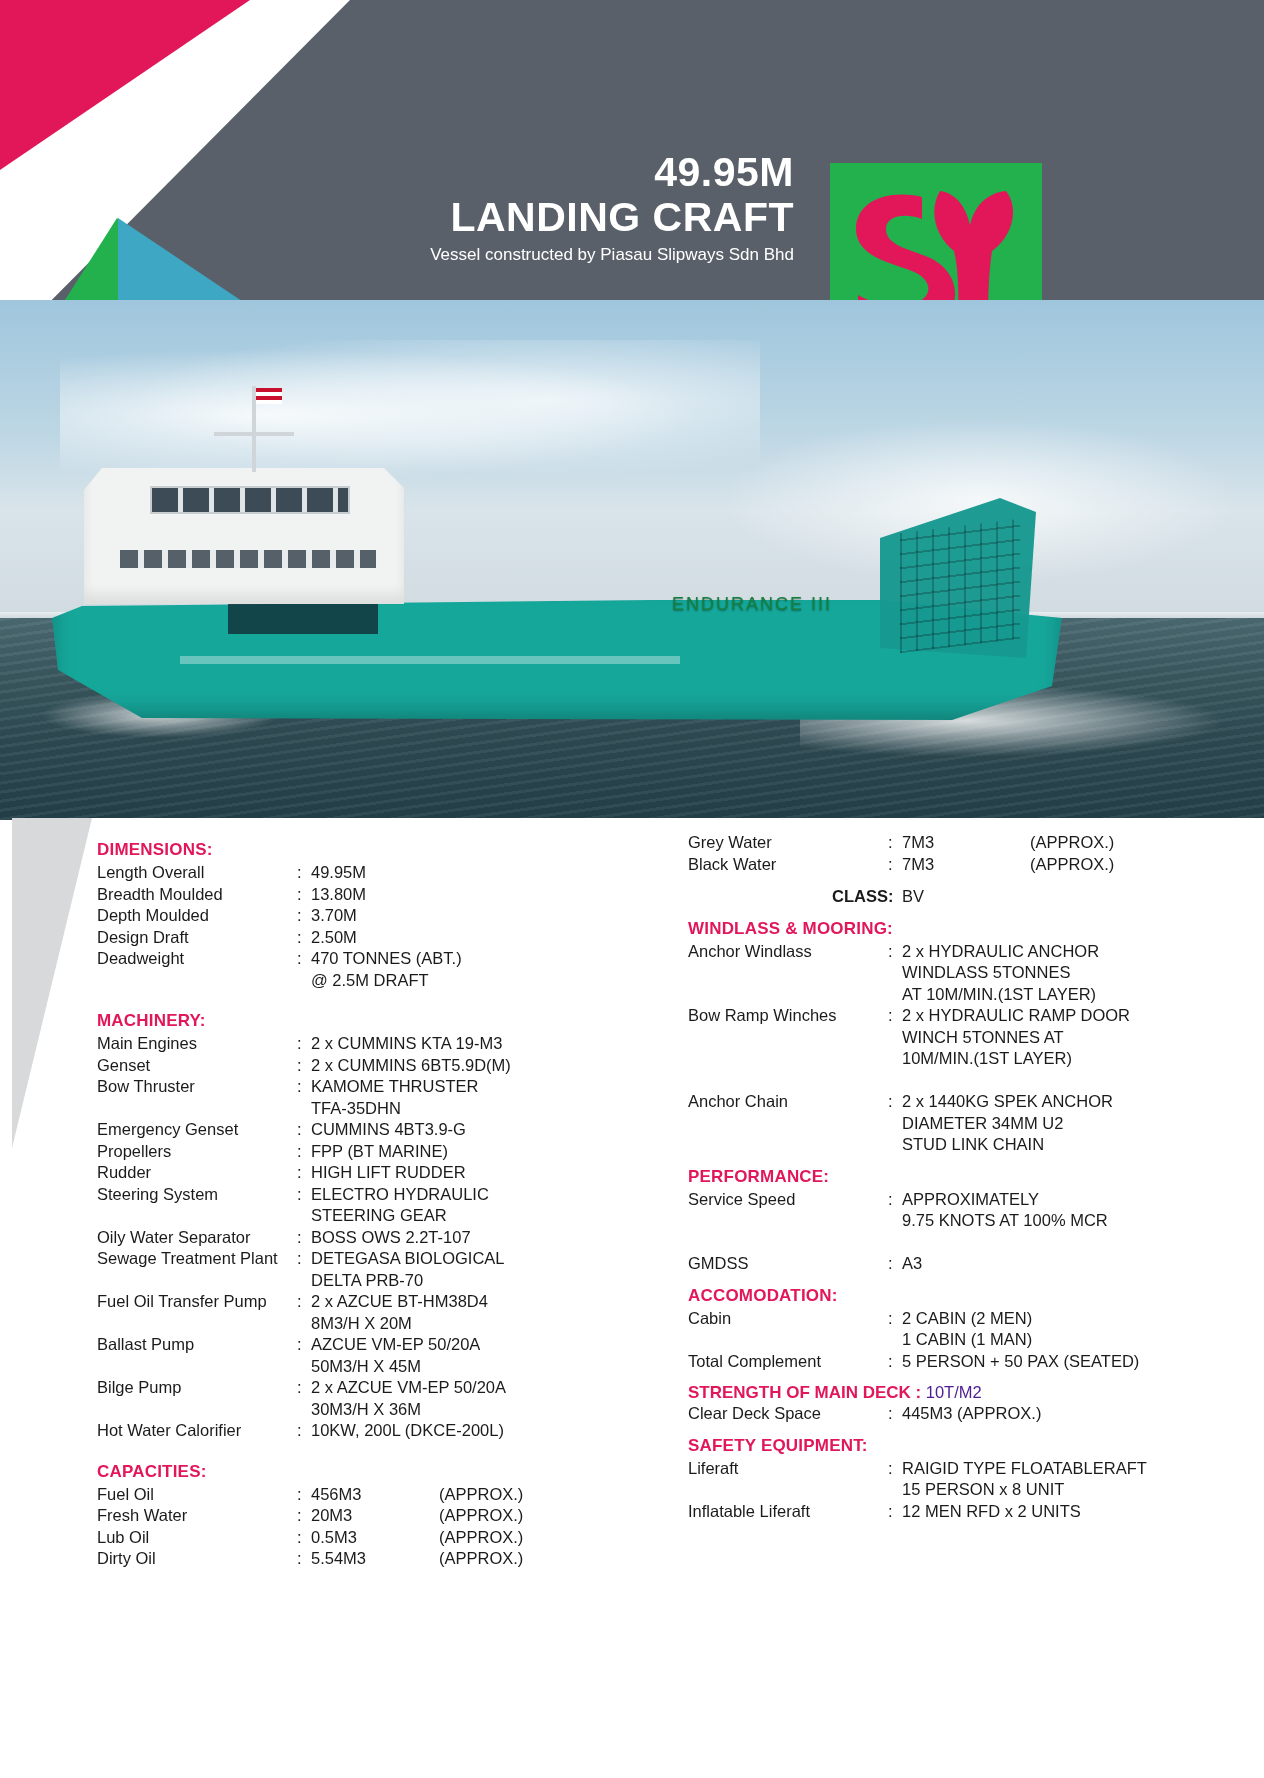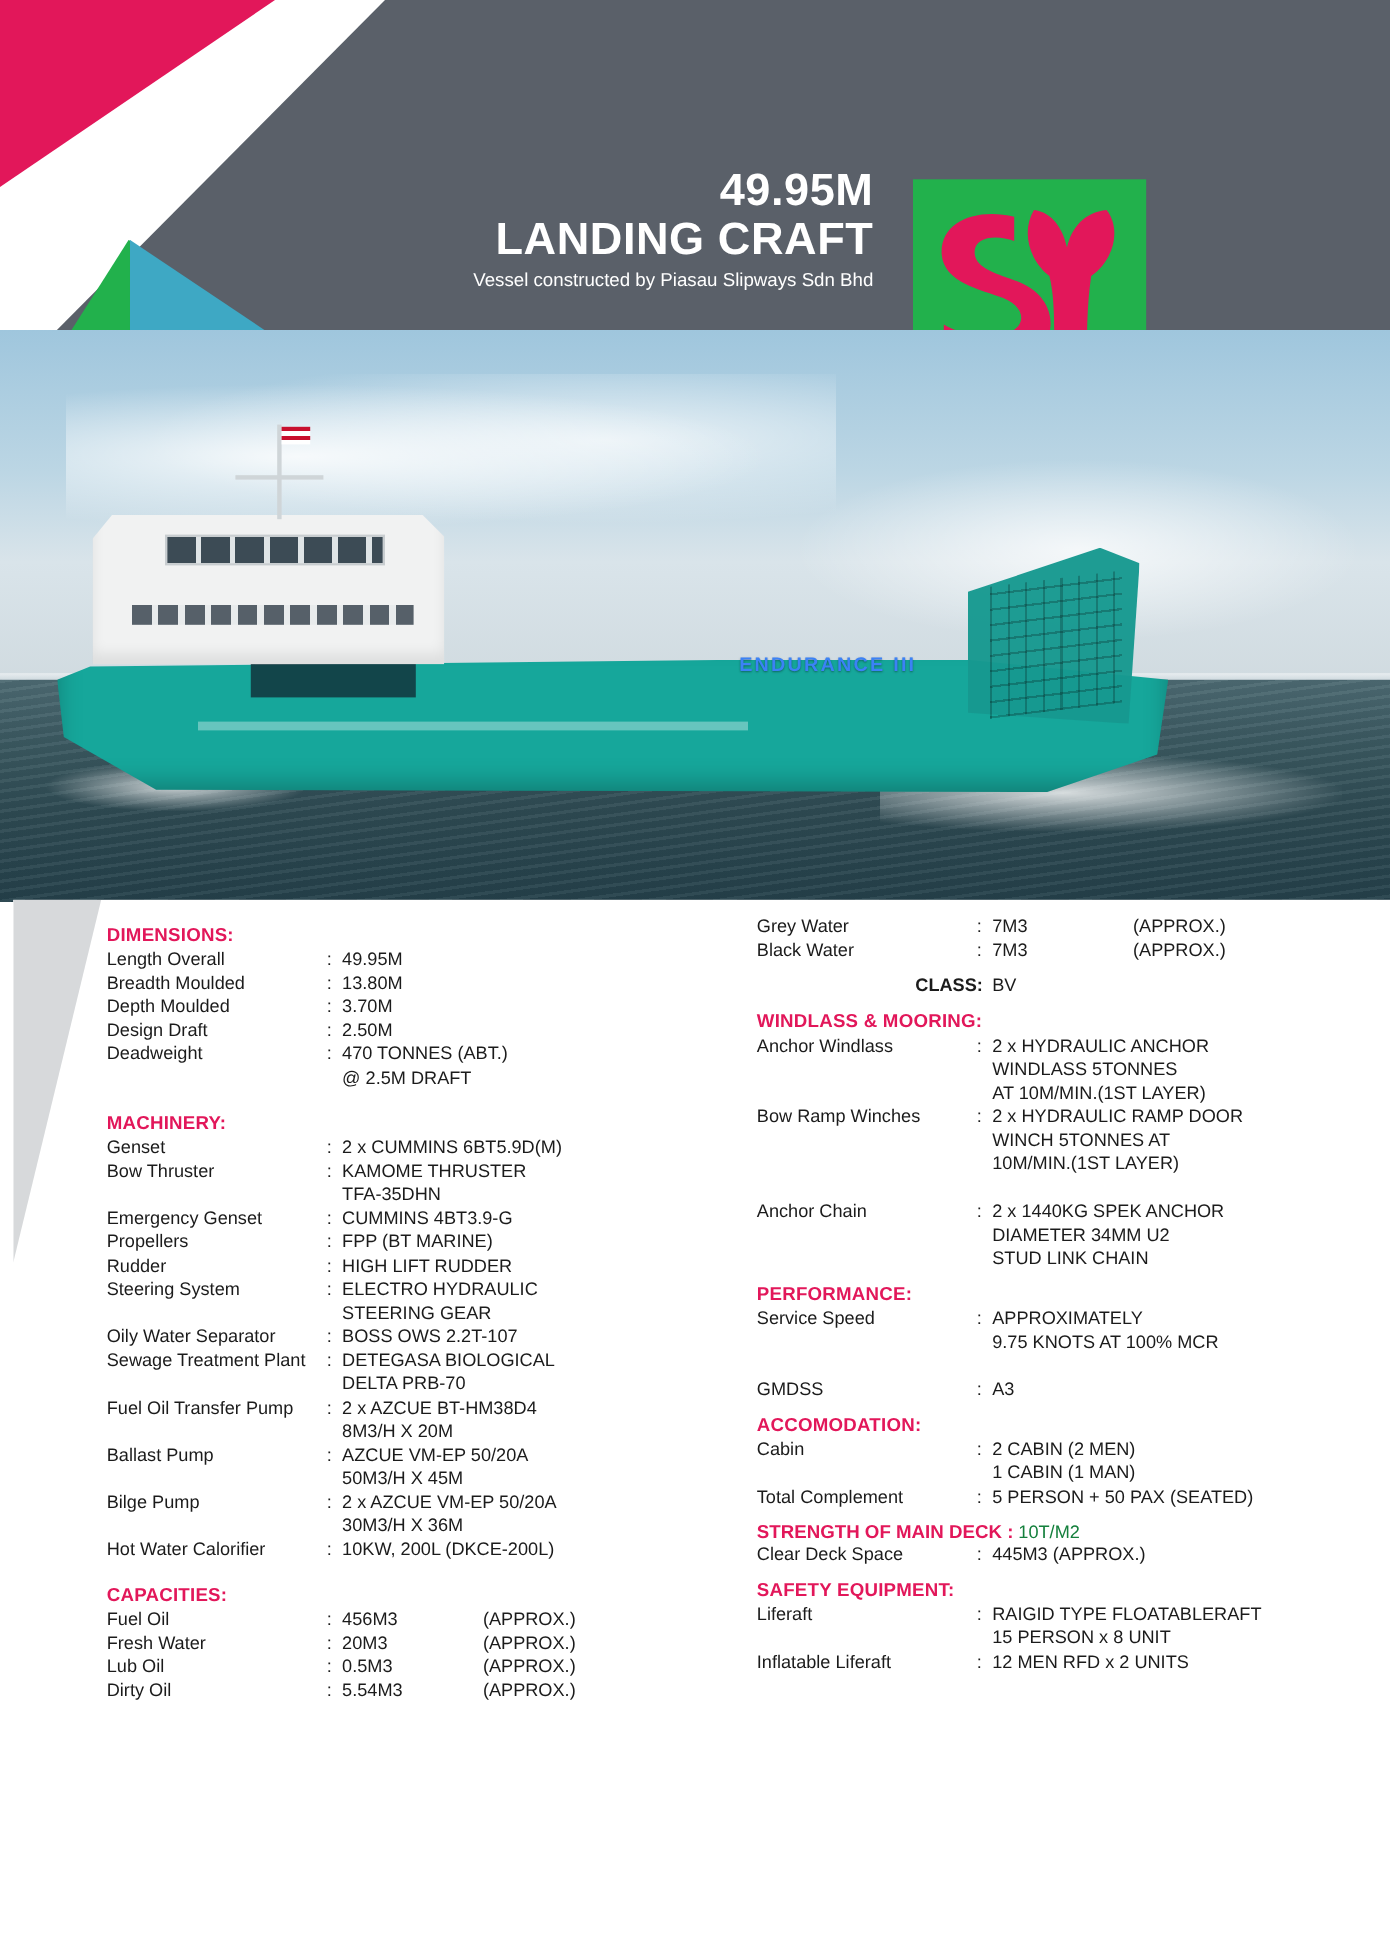--- a/index.html
+++ b/index.html
@@ -136,21 +136,21 @@
     background: repeating-linear-gradient(0deg, rgba(0,0,0,0.22) 0 2px, rgba(0,0,0,0) 2px 14px),
                 repeating-linear-gradient(90deg, rgba(0,0,0,0.22) 0 2px, rgba(0,0,0,0) 2px 16px);
     transform: skewY(-7deg);
   }
   .cargo-bay {
     position: absolute; left: 228px; top: 268px; width: 150px; height: 66px;
     background: #12343c; opacity: .85;
   }
   .vessel-name {
     position: absolute; left: 672px; top: 294px;
-    color: #3b82f6; font-size: 18px; letter-spacing: 2px; font-weight: bold;
+    color: #15803d; font-size: 18px; letter-spacing: 2px; font-weight: normal;
     text-shadow: 0 1px 2px rgba(0,0,0,0.4);
   }
   .wake-a {
     position: absolute; left: 40px; top: 392px; width: 240px; height: 46px;
     background: radial-gradient(ellipse at 50% 50%, rgba(255,255,255,0.75), rgba(255,255,255,0) 70%);
   }
   .wake-b {
     position: absolute; left: 800px; top: 386px; width: 420px; height: 70px;
     background: radial-gradient(ellipse at 40% 50%, rgba(255,255,255,0.8), rgba(255,255,255,0) 72%);
   }
@@ -183,21 +183,21 @@
     vertical-align: top; padding: 0;
   }
   td.k { width: 200px; white-space: nowrap; }
   td.c { width: 14px; text-align: left; }
   td.v { }
   td.v2 { padding-left: 0; }
   .wide-k { width: 232px; }
   .inline-hdr {
     color: #e2175a; font-size: 17px; font-weight: bold; text-align: right;
   }
-  .inline-val { color: #15803d; font-size: 16.5px; font-weight: normal; }
+  .inline-val { color: #4c1d95; font-size: 16.5px; font-weight: normal; }
   .cap-col-k { width: 190px; margin-top: 36px; }
   .cap-col-v { width: 128px; }
 </style>
 </head>
 <body>
 
 <div class="page">
 
   <div class="header">
     <div class="wedge-white"></div>
@@ -280,20 +280,25 @@
           <td class="v">@ 2.5M DRAFT</td>
         </tr>
       </tbody>
         </table>
 
       <div class="gap"></div>
 
       <h2 class="sec">MACHINERY:</h2>
       <table class="spec">
         <tbody>
+            <tr>
+          <td class="k wide-k">Main Engines</td>
+          <td class="c">:</td>
+          <td class="v">2 x CUMMINS KTA 19-M3</td>
+        </tr>
         <tr>
           <td class="k wide-k">Genset</td>
           <td class="c">:</td>
           <td class="v">2 x CUMMINS 6BT5.9D(M)</td>
         </tr>
         <tr>
           <td class="k wide-k">Bow Thruster</td>
           <td class="c">:</td>
           <td class="v">KAMOME THRUSTER</td>
         </tr>

